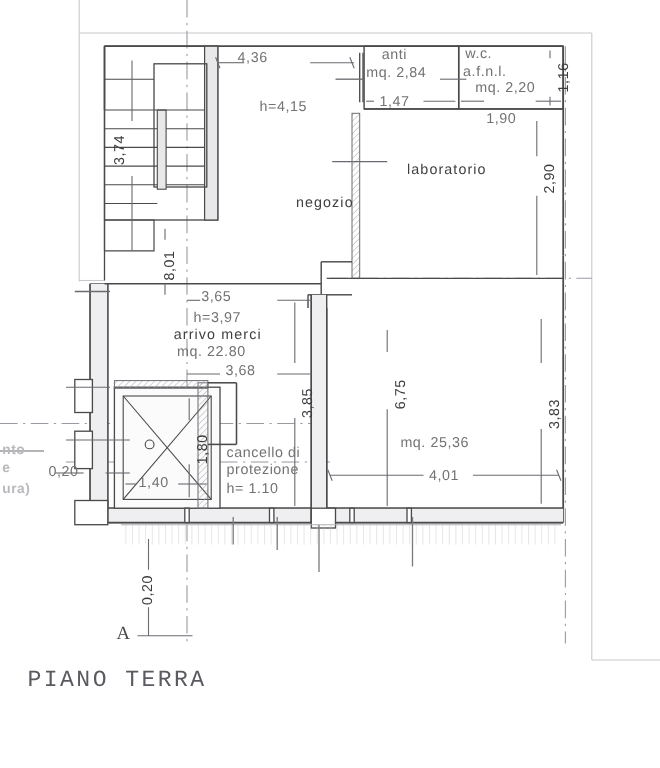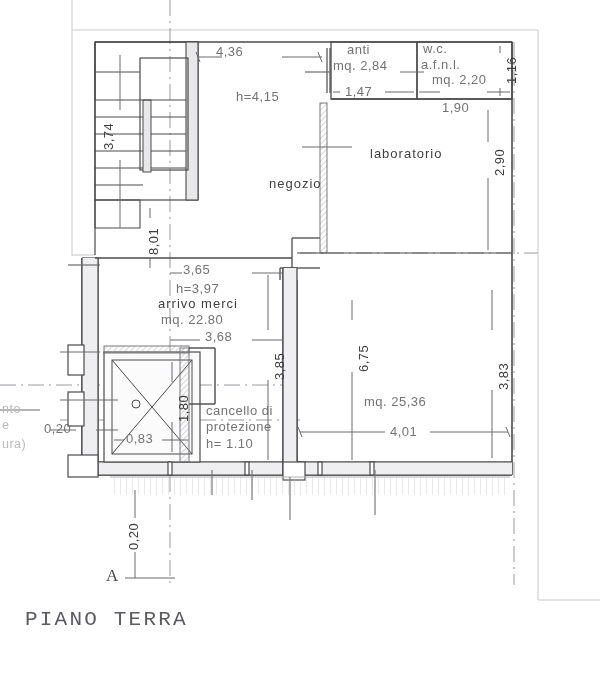--- a/index.html
+++ b/index.html
@@ -10,21 +10,21 @@
   }
   #plan-root{position:absolute;inset:0;}
   svg#floorplan{position:absolute;top:0;left:0;width:600px;height:698px;display:block;}
 
   
   .txt{position:absolute;white-space:pre;font-family:"Liberation Sans", sans-serif;
        color:#3a3a3a;letter-spacing:.5px;}
   .dim{font-size:13px;color:#737373;}
   .dimv{font-size:13px;color:#3d3d3d;transform-origin:0 0;transform:rotate(-90deg);}
   .room{font-size:13px;color:#404040;letter-spacing:1px;}
-  .small{font-size:12.5px;}
+  .small{font-size:12.5px;font-weight:bold;}
   .faint{color:#b9b9bd;}
   .mark{font-family:"Liberation Serif", serif;font-size:17px;color:#4a4a4a;}
   #title{
     position:absolute;left:0;top:608px;width:600px;
     font-family:Liberation Mono, monospace;font-size:21px;letter-spacing:2.2px;
     color:#5a5a60;
     padding-left:25px;
   }
 </style>
 </head>
@@ -297,21 +297,21 @@
   <div class="txt room" style="left:370px;top:146px;">laboratorio</div>
   <div class="txt dimv" style="left:492px;top:176px;">2,90</div>
 
   <div class="txt dim" style="left:183px;top:262px;">3,65</div>
   <div class="txt dim" style="left:176px;top:281px;">h=3,97</div>
   <div class="txt room" style="left:158px;top:296px;">arrivo merci</div>
   <div class="txt dim" style="left:161px;top:312px;">mq. 22.80</div>
   <div class="txt dim" style="left:205px;top:329px;">3,68</div>
   <div class="txt dimv" style="left:272px;top:380px;">3,85</div>
 
-  <div class="txt dim" style="left:126px;top:431px;">0,83</div>
+  <div class="txt dim" style="left:126px;top:431px;">1,40</div>
   <div class="txt dimv" style="left:176px;top:422px;">1,80</div>
 
   <div class="txt dim" style="left:206px;top:403px;">cancello di</div>
   <div class="txt dim" style="left:206px;top:419px;">protezione</div>
   <div class="txt dim" style="left:206px;top:436px;">h= 1.10</div>
 
   <div class="txt dimv" style="left:356px;top:372px;">6,75</div>
   <div class="txt dim" style="left:364px;top:394px;">mq. 25,36</div>
   <div class="txt dim" style="left:390px;top:424px;">4,01</div>
   <div class="txt dimv" style="left:496px;top:390px;">3,83</div>

